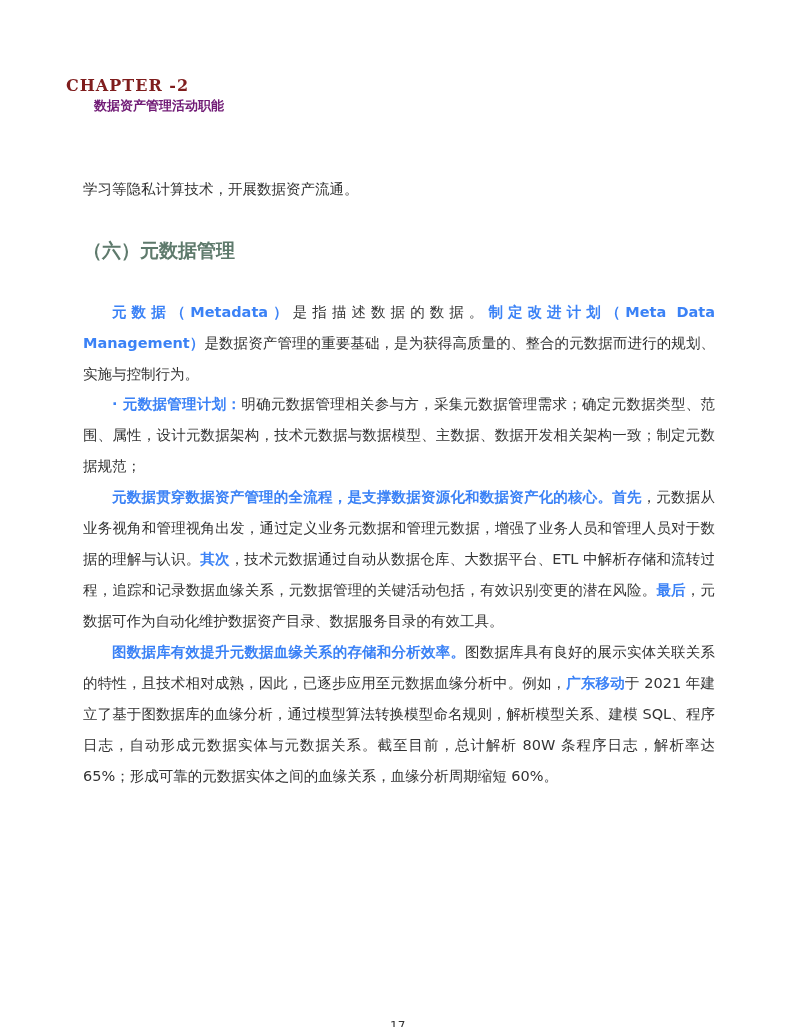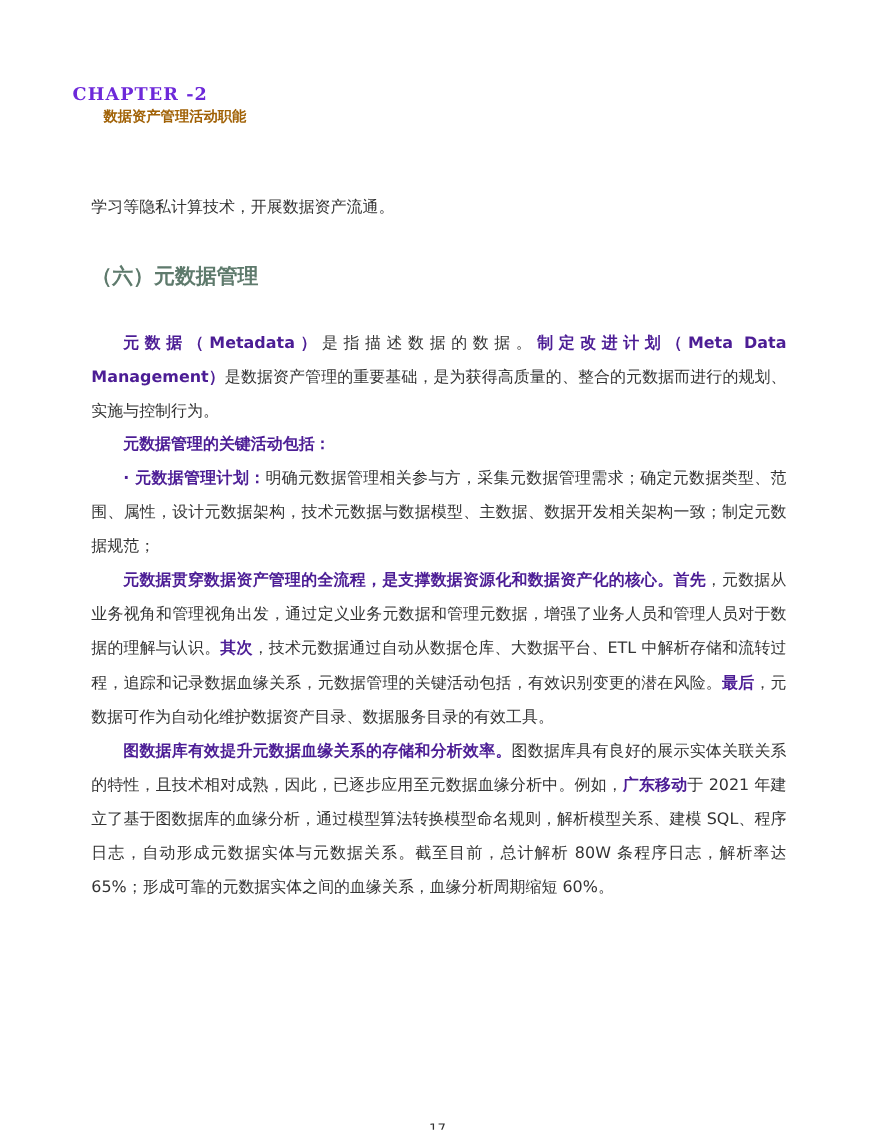--- a/index.html
+++ b/index.html
@@ -1,24 +1,24 @@
 <!DOCTYPE html>
 <html><head>
 <meta charset="utf-8">
 <style>
   html, body { margin: 0; padding: 0; background: #ffffff; }
   body { width: 792px; height: 1027px; position: relative; overflow: hidden;
          font-family: "DejaVu Sans", "Liberation Sans", sans-serif; color: #333333; }
   .chapter { position: absolute; left: 66px; top: 76px; font-family: "DejaVu Serif", serif;
-             font-weight: 900; font-size: 16px; letter-spacing: 1px; color: #6d28d9; }
-  .chapter-sub { position: absolute; left: 94px; top: 97px; font-size: 13px; font-weight: bold; color: #a16207; }
+             font-weight: 900; font-size: 16px; letter-spacing: 1px; color: #7f1d1d; }
+  .chapter-sub { position: absolute; left: 94px; top: 97px; font-size: 13px; font-weight: bold; color: #701a75; }
   .content { position: absolute; left: 83px; top: 0; width: 632px; }
   .p { font-size: 14.5px; line-height: 31px; margin: 0; text-align: justify; color: #333; }
   .indent { text-indent: 2em; }
-  .b { font-weight: bold; color: #4c1d95; }
+  .b { font-weight: bold; color: #3b82f6; }
   .section-title { position: absolute; left: 83px; top: 238px; font-size: 19px; font-weight: bold; color: #5e7a6c; text-align: right; }
   .page-num { position: absolute; left: 390px; top: 1019px; font-size: 12px; color: #333; }
 </style>
 </head>
 <body>
 
 <div class="chapter">CHAPTER -2</div>
 <div class="chapter-sub">数据资产管理活动职能</div>
 
 <div class="content" style="top:174px;">
@@ -27,19 +27,18 @@
 
 <div class="section-title">（六）元数据管理</div>
 
 <div class="content" style="top:297px;">
   <p class="p indent">
     <span class="b">元数据（Metadata）</span><span>是指描述数据的数据。</span><span class="b">制定改进计划（Meta Data Management）</span><span>是数据资产管理的重要基础，是为获得高质量的、整合的元数据而进行的规划、实施与控制行为。</span>
   </p>
 </div>
 
 <div class="content" style="top:389px;">
-  <p class="p indent b">元数据管理的关键活动包括：</p>
   <p class="p indent"><span class="b">· 元数据管理计划：</span><span>明确元数据管理相关参与方，采集元数据管理需求；确定元数据类型、范围、属性，设计元数据架构，技术元数据与数据模型、主数据、数据开发相关架构一致；制定元数据规范；</span></p>
   <p class="p indent"><span class="b">元数据贯穿数据资产管理的全流程，是支撑数据资源化和数据资产化的核心。首先</span><span>，元数据从业务视角和管理视角出发，通过定义业务元数据和管理元数据，增强了业务人员和管理人员对于数据的理解与认识。</span><span class="b">其次</span><span>，技术元数据通过自动从数据仓库、大数据平台、ETL 中解析存储和流转过程，追踪和记录数据血缘关系，元数据管理的关键活动包括，有效识别变更的潜在风险。</span><span class="b">最后</span><span>，元数据可作为自动化维护数据资产目录、数据服务目录的有效工具。</span></p>
   <p class="p indent"><span class="b">图数据库有效提升元数据血缘关系的存储和分析效率。</span><span>图数据库具有良好的展示实体关联关系的特性，且技术相对成熟，因此，已逐步应用至元数据血缘分析中。例如，</span><span class="b">广东移动</span><span>于 2021 年建立了基于图数据库的血缘分析，通过模型算法转换模型命名规则，解析模型关系、建模 SQL、程序日志，自动形成元数据实体与元数据关系。截至目前，总计解析 80W 条程序日志，解析率达 65%；形成可靠的元数据实体之间的血缘关系，血缘分析周期缩短 60%。</span></p>
 </div>
 
 <div class="page-num">17</div>
 
 </body></html>

